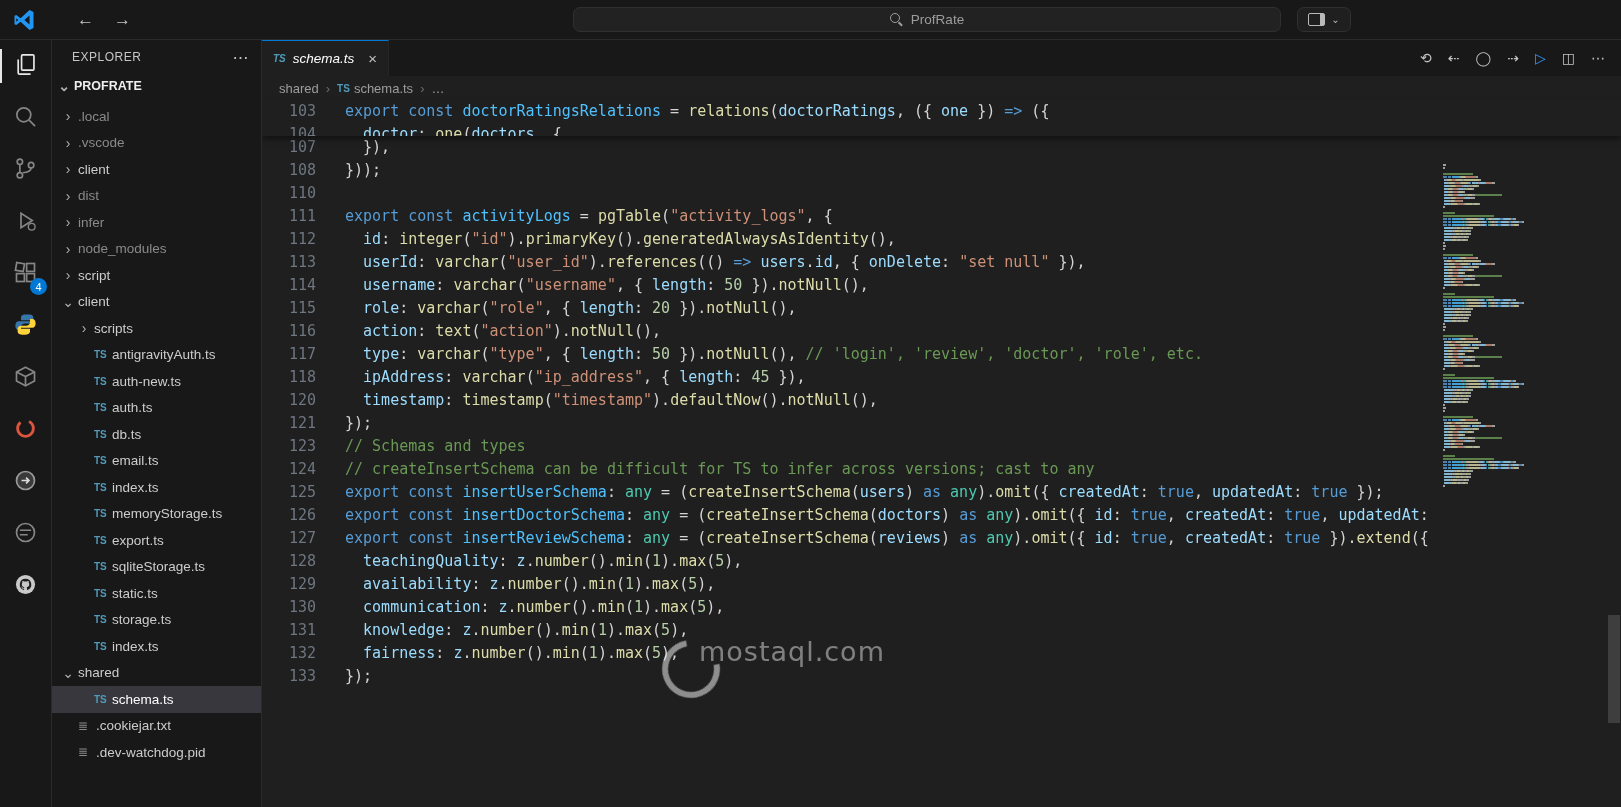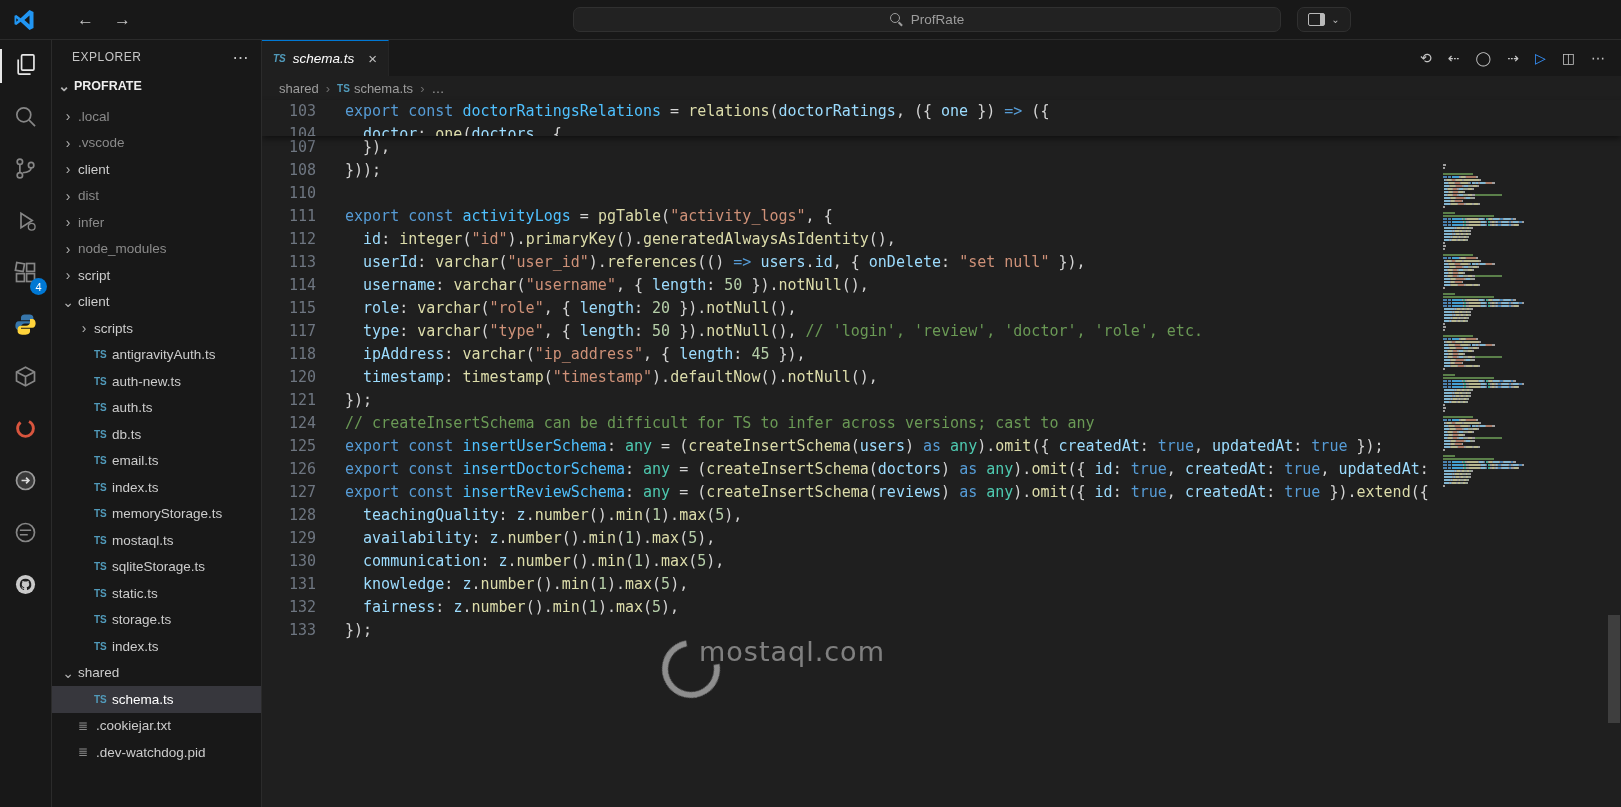--- a/index.html
+++ b/index.html
@@ -269,21 +269,21 @@
             <span class="tree-label">index.ts</span>
           </div>
           <div class="tree-row" style="padding-left: 24px;">
             <span class="twisty"></span>
             <span class="ts-ico">TS</span>
             <span class="tree-label">memoryStorage.ts</span>
           </div>
           <div class="tree-row" style="padding-left: 24px;">
             <span class="twisty"></span>
             <span class="ts-ico">TS</span>
-            <span class="tree-label">mostaql.ts</span>
+            <span class="tree-label">export.ts</span>
           </div>
           <div class="tree-row" style="padding-left: 24px;">
             <span class="twisty"></span>
             <span class="ts-ico">TS</span>
             <span class="tree-label">sqliteStorage.ts</span>
           </div>
           <div class="tree-row" style="padding-left: 24px;">
             <span class="twisty"></span>
             <span class="ts-ico">TS</span>
             <span class="tree-label">static.ts</span>
@@ -359,24 +359,26 @@
           </div>
         <div id="codebody">
             <div class="line"><span class="ln">107</span><span class="ltext"><span class="tk-d">  }),</span></span></div>
             <div class="line"><span class="ln">108</span><span class="ltext"><span class="tk-d">}));</span></span></div>
             <div class="line"><span class="ln">110</span></div>
             <div class="line"><span class="ln">111</span><span class="ltext"><span class="tk-k">export</span><span class="tk-d"> </span><span class="tk-k">const</span><span class="tk-d"> </span><span class="tk-v">activityLogs</span><span class="tk-d"> = </span><span class="tk-f">pgTable</span><span class="tk-d">(</span><span class="tk-s">"activity_logs"</span><span class="tk-d">, {</span></span></div>
             <div class="line"><span class="ln">112</span><span class="ltext"><span class="tk-d">  </span><span class="tk-p">id</span><span class="tk-d">: </span><span class="tk-f">integer</span><span class="tk-d">(</span><span class="tk-s">"id"</span><span class="tk-d">).</span><span class="tk-f">primaryKey</span><span class="tk-d">().</span><span class="tk-f">generatedAlwaysAsIdentity</span><span class="tk-d">(),</span></span></div>
             <div class="line"><span class="ln">113</span><span class="ltext"><span class="tk-d">  </span><span class="tk-p">userId</span><span class="tk-d">: </span><span class="tk-f">varchar</span><span class="tk-d">(</span><span class="tk-s">"user_id"</span><span class="tk-d">).</span><span class="tk-f">references</span><span class="tk-d">(() </span><span class="tk-k">=&gt;</span><span class="tk-d"> </span><span class="tk-p">users</span><span class="tk-d">.</span><span class="tk-p">id</span><span class="tk-d">, { </span><span class="tk-p">onDelete</span><span class="tk-d">: </span><span class="tk-s">"set null"</span><span class="tk-d"> }),</span></span></div>
             <div class="line"><span class="ln">114</span><span class="ltext"><span class="tk-d">  </span><span class="tk-p">username</span><span class="tk-d">: </span><span class="tk-f">varchar</span><span class="tk-d">(</span><span class="tk-s">"username"</span><span class="tk-d">, { </span><span class="tk-p">length</span><span class="tk-d">: </span><span class="tk-num">50</span><span class="tk-d"> }).</span><span class="tk-f">notNull</span><span class="tk-d">(),</span></span></div>
             <div class="line"><span class="ln">115</span><span class="ltext"><span class="tk-d">  </span><span class="tk-p">role</span><span class="tk-d">: </span><span class="tk-f">varchar</span><span class="tk-d">(</span><span class="tk-s">"role"</span><span class="tk-d">, { </span><span class="tk-p">length</span><span class="tk-d">: </span><span class="tk-num">20</span><span class="tk-d"> }).</span><span class="tk-f">notNull</span><span class="tk-d">(),</span></span></div>
+            <div class="line"><span class="ln">116</span><span class="ltext"><span class="tk-d">  </span><span class="tk-p">action</span><span class="tk-d">: </span><span class="tk-f">text</span><span class="tk-d">(</span><span class="tk-s">"action"</span><span class="tk-d">).</span><span class="tk-f">notNull</span><span class="tk-d">(),</span></span></div>
             <div class="line"><span class="ln">117</span><span class="ltext"><span class="tk-d">  </span><span class="tk-p">type</span><span class="tk-d">: </span><span class="tk-f">varchar</span><span class="tk-d">(</span><span class="tk-s">"type"</span><span class="tk-d">, { </span><span class="tk-p">length</span><span class="tk-d">: </span><span class="tk-num">50</span><span class="tk-d"> }).</span><span class="tk-f">notNull</span><span class="tk-d">(), </span><span class="tk-c">// 'login', 'review', 'doctor', 'role', etc.</span></span></div>
             <div class="line"><span class="ln">118</span><span class="ltext"><span class="tk-d">  </span><span class="tk-p">ipAddress</span><span class="tk-d">: </span><span class="tk-f">varchar</span><span class="tk-d">(</span><span class="tk-s">"ip_address"</span><span class="tk-d">, { </span><span class="tk-p">length</span><span class="tk-d">: </span><span class="tk-num">45</span><span class="tk-d"> }),</span></span></div>
             <div class="line"><span class="ln">120</span><span class="ltext"><span class="tk-d">  </span><span class="tk-p">timestamp</span><span class="tk-d">: </span><span class="tk-f">timestamp</span><span class="tk-d">(</span><span class="tk-s">"timestamp"</span><span class="tk-d">).</span><span class="tk-f">defaultNow</span><span class="tk-d">().</span><span class="tk-f">notNull</span><span class="tk-d">(),</span></span></div>
             <div class="line"><span class="ln">121</span><span class="ltext"><span class="tk-d">});</span></span></div>
+            <div class="line"><span class="ln">123</span><span class="ltext"><span class="tk-c">// Schemas and types</span></span></div>
             <div class="line"><span class="ln">124</span><span class="ltext"><span class="tk-c">// createInsertSchema can be difficult for TS to infer across versions; cast to any</span></span></div>
             <div class="line"><span class="ln">125</span><span class="ltext"><span class="tk-k">export</span><span class="tk-d"> </span><span class="tk-k">const</span><span class="tk-d"> </span><span class="tk-v">insertUserSchema</span><span class="tk-d">: </span><span class="tk-t">any</span><span class="tk-d"> = (</span><span class="tk-f">createInsertSchema</span><span class="tk-d">(</span><span class="tk-p">users</span><span class="tk-d">) </span><span class="tk-k">as</span><span class="tk-d"> </span><span class="tk-t">any</span><span class="tk-d">).</span><span class="tk-f">omit</span><span class="tk-d">({ </span><span class="tk-p">createdAt</span><span class="tk-d">: </span><span class="tk-k">true</span><span class="tk-d">, </span><span class="tk-p">updatedAt</span><span class="tk-d">: </span><span class="tk-k">true</span><span class="tk-d"> });</span></span></div>
             <div class="line"><span class="ln">126</span><span class="ltext"><span class="tk-k">export</span><span class="tk-d"> </span><span class="tk-k">const</span><span class="tk-d"> </span><span class="tk-v">insertDoctorSchema</span><span class="tk-d">: </span><span class="tk-t">any</span><span class="tk-d"> = (</span><span class="tk-f">createInsertSchema</span><span class="tk-d">(</span><span class="tk-p">doctors</span><span class="tk-d">) </span><span class="tk-k">as</span><span class="tk-d"> </span><span class="tk-t">any</span><span class="tk-d">).</span><span class="tk-f">omit</span><span class="tk-d">({ </span><span class="tk-p">id</span><span class="tk-d">: </span><span class="tk-k">true</span><span class="tk-d">, </span><span class="tk-p">createdAt</span><span class="tk-d">: </span><span class="tk-k">true</span><span class="tk-d">, </span><span class="tk-p">updatedAt</span><span class="tk-d">: </span></span></div>
             <div class="line"><span class="ln">127</span><span class="ltext"><span class="tk-k">export</span><span class="tk-d"> </span><span class="tk-k">const</span><span class="tk-d"> </span><span class="tk-v">insertReviewSchema</span><span class="tk-d">: </span><span class="tk-t">any</span><span class="tk-d"> = (</span><span class="tk-f">createInsertSchema</span><span class="tk-d">(</span><span class="tk-p">reviews</span><span class="tk-d">) </span><span class="tk-k">as</span><span class="tk-d"> </span><span class="tk-t">any</span><span class="tk-d">).</span><span class="tk-f">omit</span><span class="tk-d">({ </span><span class="tk-p">id</span><span class="tk-d">: </span><span class="tk-k">true</span><span class="tk-d">, </span><span class="tk-p">createdAt</span><span class="tk-d">: </span><span class="tk-k">true</span><span class="tk-d"> }).</span><span class="tk-f">extend</span><span class="tk-d">({</span></span></div>
             <div class="line"><span class="ln">128</span><span class="ltext"><span class="tk-d">  </span><span class="tk-p">teachingQuality</span><span class="tk-d">: </span><span class="tk-p">z</span><span class="tk-d">.</span><span class="tk-f">number</span><span class="tk-d">().</span><span class="tk-f">min</span><span class="tk-d">(</span><span class="tk-num">1</span><span class="tk-d">).</span><span class="tk-f">max</span><span class="tk-d">(</span><span class="tk-num">5</span><span class="tk-d">),</span></span></div>
             <div class="line"><span class="ln">129</span><span class="ltext"><span class="tk-d">  </span><span class="tk-p">availability</span><span class="tk-d">: </span><span class="tk-p">z</span><span class="tk-d">.</span><span class="tk-f">number</span><span class="tk-d">().</span><span class="tk-f">min</span><span class="tk-d">(</span><span class="tk-num">1</span><span class="tk-d">).</span><span class="tk-f">max</span><span class="tk-d">(</span><span class="tk-num">5</span><span class="tk-d">),</span></span></div>
             <div class="line"><span class="ln">130</span><span class="ltext"><span class="tk-d">  </span><span class="tk-p">communication</span><span class="tk-d">: </span><span class="tk-p">z</span><span class="tk-d">.</span><span class="tk-f">number</span><span class="tk-d">().</span><span class="tk-f">min</span><span class="tk-d">(</span><span class="tk-num">1</span><span class="tk-d">).</span><span class="tk-f">max</span><span class="tk-d">(</span><span class="tk-num">5</span><span class="tk-d">),</span></span></div>
             <div class="line"><span class="ln">131</span><span class="ltext"><span class="tk-d">  </span><span class="tk-p">knowledge</span><span class="tk-d">: </span><span class="tk-p">z</span><span class="tk-d">.</span><span class="tk-f">number</span><span class="tk-d">().</span><span class="tk-f">min</span><span class="tk-d">(</span><span class="tk-num">1</span><span class="tk-d">).</span><span class="tk-f">max</span><span class="tk-d">(</span><span class="tk-num">5</span><span class="tk-d">),</span></span></div>
             <div class="line"><span class="ln">132</span><span class="ltext"><span class="tk-d">  </span><span class="tk-p">fairness</span><span class="tk-d">: </span><span class="tk-p">z</span><span class="tk-d">.</span><span class="tk-f">number</span><span class="tk-d">().</span><span class="tk-f">min</span><span class="tk-d">(</span><span class="tk-num">1</span><span class="tk-d">).</span><span class="tk-f">max</span><span class="tk-d">(</span><span class="tk-num">5</span><span class="tk-d">),</span></span></div>
             <div class="line"><span class="ln">133</span><span class="ltext"><span class="tk-d">});</span></span></div>

